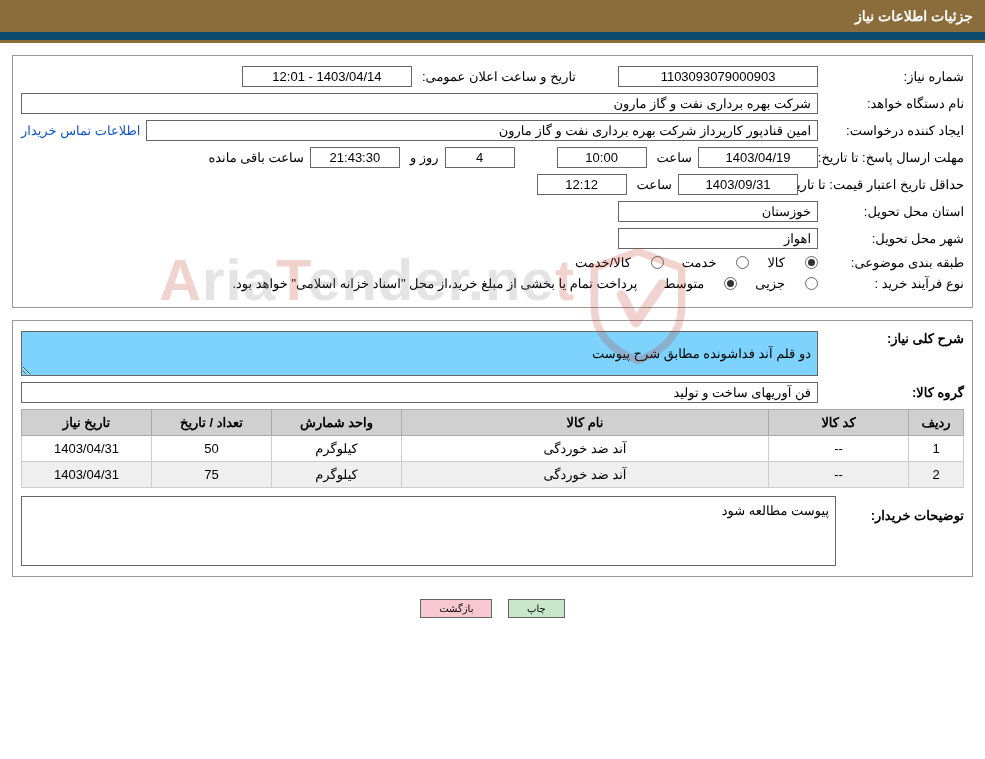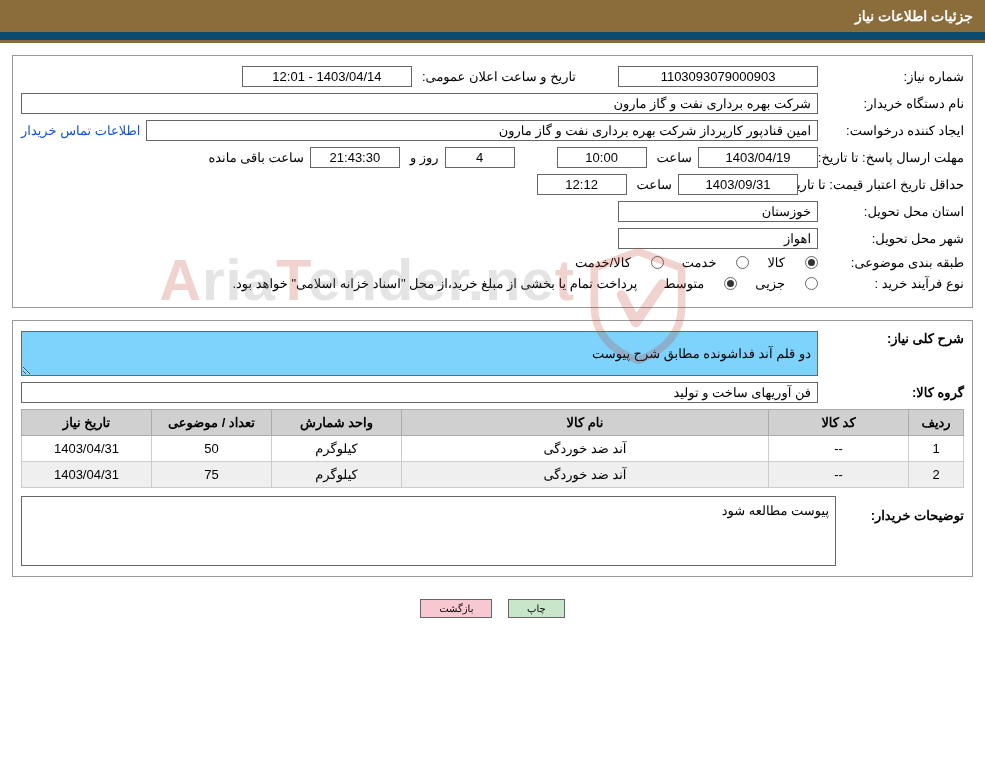--- a/index.html
+++ b/index.html
@@ -59,21 +59,21 @@
 
     <div class="row">
       <span class="label w-label">شماره نیاز:</span>
       <span class="val-box" style="width:200px;justify-content:center">1103093079000903</span>
       <span class="gap"></span>
       <span class="label">تاریخ و ساعت اعلان عمومی:</span>
       <span class="val-box" style="width:170px;justify-content:center">1403/04/14 - 12:01</span>
     </div>
 
     <div class="row">
-      <span class="label w-label">نام دستگاه خریدار:</span>
+      <span class="label w-label">نام دستگاه خواهد:</span>
       <span class="val-box flex1">شرکت بهره برداری نفت و گاز مارون</span>
     </div>
 
     <div class="row">
       <span class="label w-label">ایجاد کننده درخواست:</span>
       <span class="val-box flex1">امین قنادپور کارپرداز شرکت بهره برداری نفت و گاز مارون</span>
       <span class="link">اطلاعات تماس خریدار</span>
     </div>
 
     <div class="row">
@@ -151,21 +151,21 @@
       <span class="val-box flex1">فن آوریهای ساخت و تولید</span>
     </div>
 
     <table class="items">
       <thead>
         <tr>
           <th style="width:55px">ردیف</th>
           <th style="width:140px">کد کالا</th>
           <th>نام کالا</th>
           <th style="width:130px">واحد شمارش</th>
-          <th style="width:120px">تعداد / موضوعی</th>
+          <th style="width:120px">تعداد / تاریخ</th>
           <th style="width:130px">تاریخ نیاز</th>
         </tr>
       </thead>
       <tbody>
         <tr>
           <td>1</td>
           <td>--</td>
           <td>آند ضد خوردگی</td>
           <td>کیلوگرم</td>
           <td>50</td>

